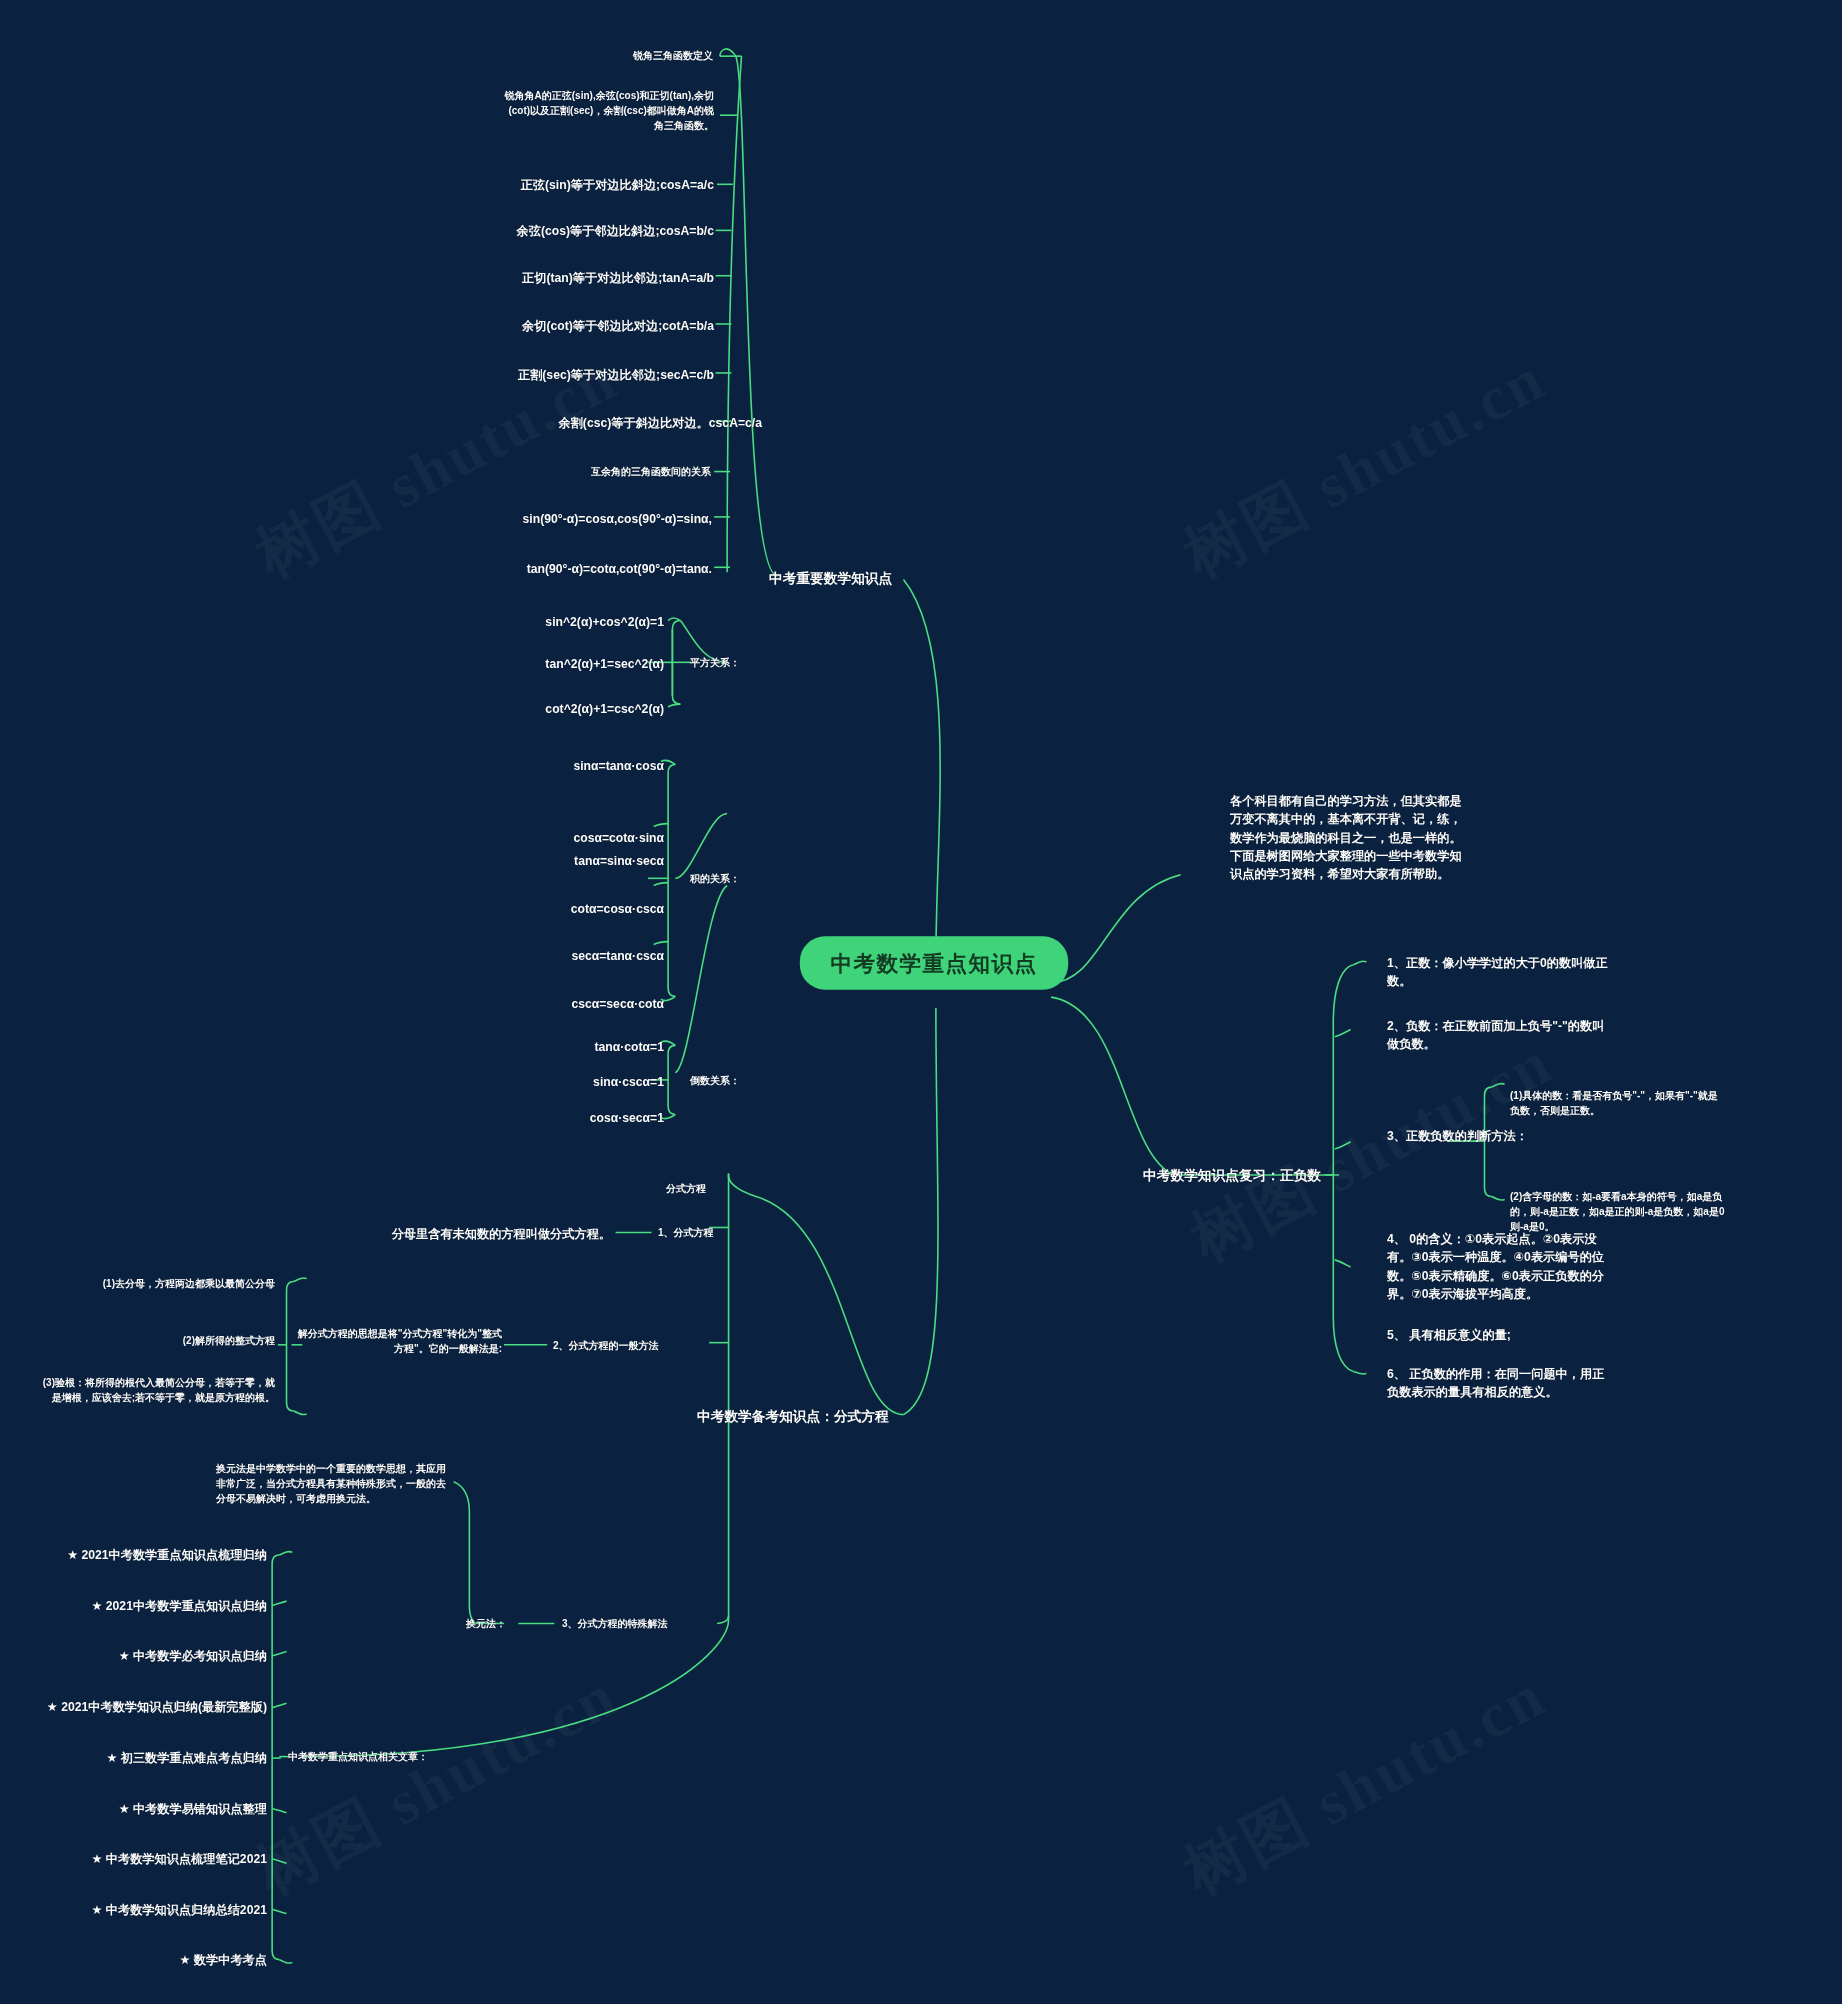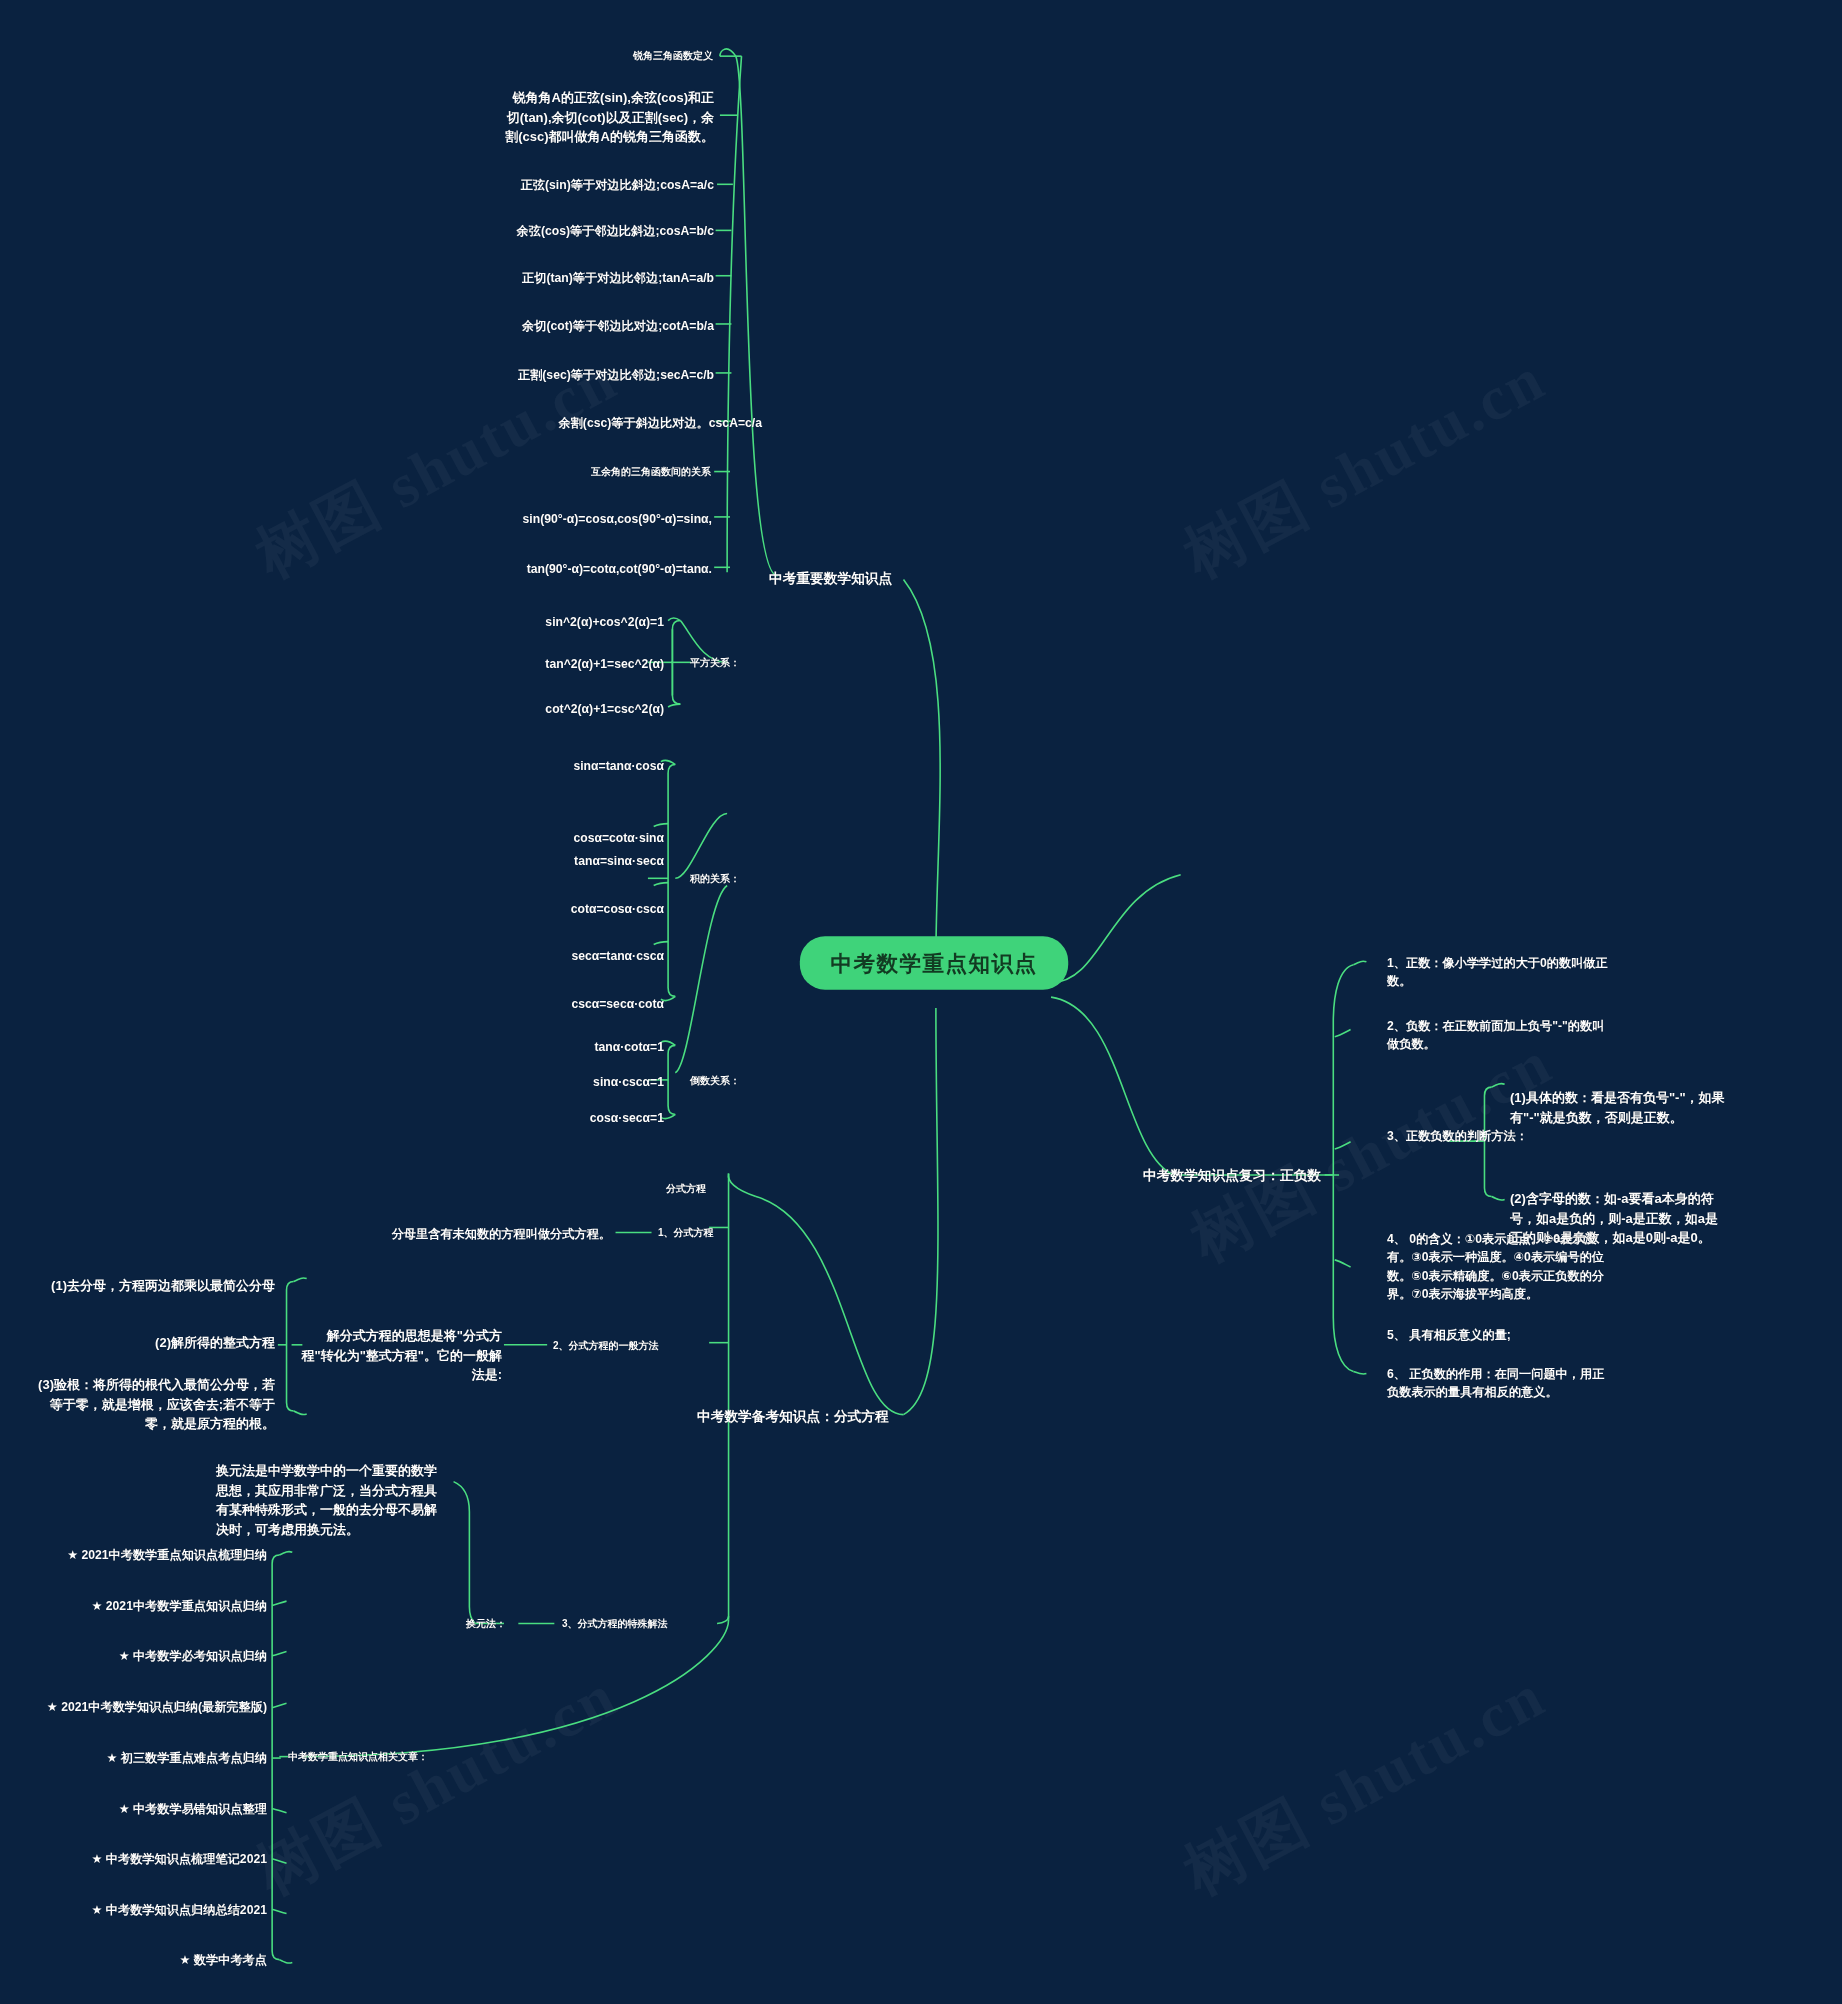--- a/index.html
+++ b/index.html
@@ -43,21 +43,21 @@
     border-radius:24.5px;
     font-size:21.6px;
     font-weight:600;
     padding:11.5px 30px;
     letter-spacing:1.4px;
     white-space:nowrap;
     box-shadow:0 0 0 0.7px #3fd37a;
   }
   .lvl1{font-size:13.7px;font-weight:600;}
   .lvl2{font-size:10px;}
-  .small{font-size:13px;}
+  .small{font-size:10px;}
 </style>
 </head>
 <body>
 
 <div id="canvas">
 
   <div class="wm" style="left:238px;top:425px;">树图 shutu.cn</div>
   <div class="wm" style="left:1166px;top:425px;">树图 shutu.cn</div>
   <div class="wm" style="left:238px;top:1742px;">树图 shutu.cn</div>
   <div class="wm" style="left:1166px;top:1742px;">树图 shutu.cn</div>
@@ -157,20 +157,21 @@
       <path d="M378,2442 L390,2442"></path>
       <path d="M378,2512 C386,2514 390,2516 398,2518"></path>
       <path d="M378,2582 C386,2584 390,2586 398,2588"></path>
       <path d="M378,2652 C386,2654 390,2656 398,2658"></path>
       <path d="M388,2722 C396,2726 400,2728 406,2726"></path>
     </g>
   </svg>
 
   <div class="root" style="left:934px;top:963px;transform:translate(-50%,-50%);">中考数学重点知识点</div>
 
+  <div class="node l" style="left:1230px;top:792px;width:238px;">各个科目都有自己的学习方法，但其实都是万变不离其中的，基本离不开背、记，练，数学作为最烧脑的科目之一，也是一样的。下面是树图网给大家整理的一些中考数学知识点的学习资料，希望对大家有所帮助。</div>
 
   <div class="node l lvl1" style="left:769px;top:569px;width:202px;">中考重要数学知识点</div>
 
   <div class="node r lvl2" style="left:547px;top:48px;width:166px;">锐角三角函数定义</div>
 
   <div class="node r small" style="left:501px;top:88px;width:213px;">锐角角A的正弦(sin),余弦(cos)和正切(tan),余切(cot)以及正割(sec)，余割(csc)都叫做角A的锐角三角函数。</div>
 
   <div class="node r" style="left:504px;top:176px;width:210px;">正弦(sin)等于对边比斜边;cosA=a/c</div>
   <div class="node r" style="left:504px;top:222px;width:210px;">余弦(cos)等于邻边比斜边;cosA=b/c</div>
   <div class="node r" style="left:504px;top:269px;width:210px;">正切(tan)等于对边比邻边;tanA=a/b</div>

